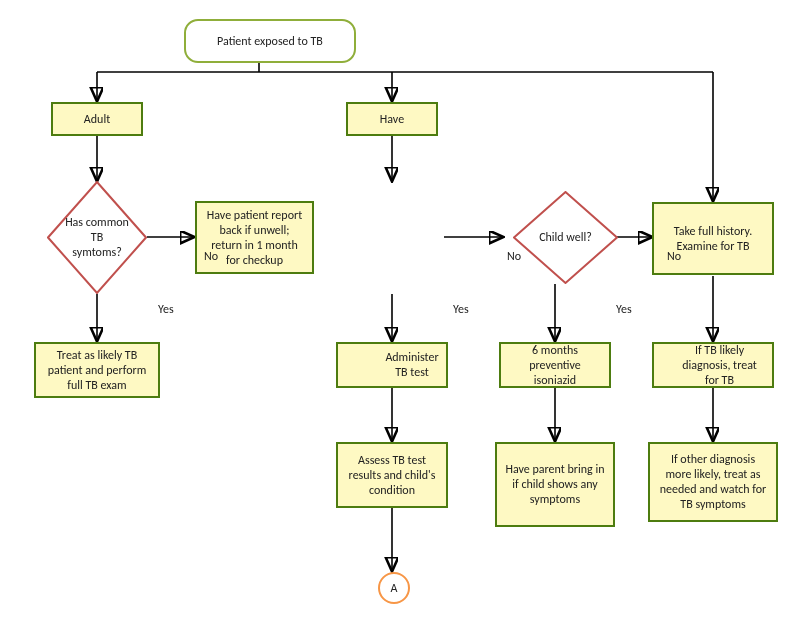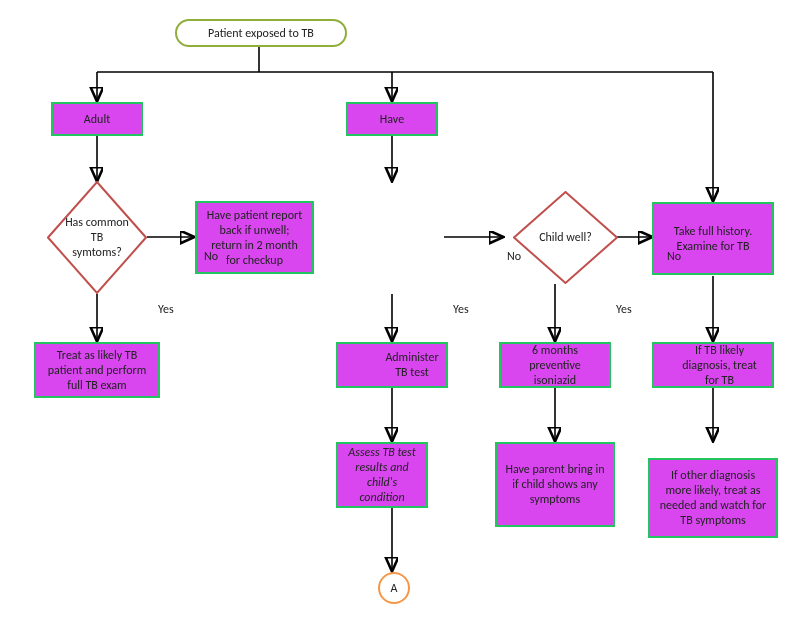--- a/index.html
+++ b/index.html
@@ -27,22 +27,22 @@
     text-align: center;
     line-height: 1.25;
     padding: 6px 8px;
   }
   .terminator {
     border: 2px solid #8fae3a;
     border-radius: 14px;
     background: #fff;
   }
   .process {
-    border: 2px solid #22c55e;
-    background: #d946ef;
+    border: 2px solid #4d7c0f;
+    background: #fef9c3;
   }
   .decision-wrap {
     position: absolute;
   }
   .decision-label {
     position: absolute;
     left: 0; top: 0; width: 100%; height: 100%;
     display: flex; align-items: center; justify-content: center;
     text-align: center; padding: 18px;
     box-sizing: border-box;
@@ -124,21 +124,21 @@
 
     <line x1="555" y1="284" x2="555" y2="340" marker-end="url(#ah)"></line>
 
     <line x1="555" y1="388" x2="555" y2="440" marker-end="url(#ah)"></line>
 
     <line x1="713" y1="276" x2="713" y2="340" marker-end="url(#ah)"></line>
 
     <line x1="713" y1="388" x2="713" y2="440" marker-end="url(#ah)"></line>
   </svg>
 
-  <div class="node terminator" style="left:175px; top:19px; width:172px; height:28px;justify-content:center;">
+  <div class="node terminator" style="left:184px; top:19px; width:172px; height:44px;justify-content:center;">
     <span>Patient exposed to TB</span>
   </div>
 
   <div class="node process" style="left:51px; top:102px; width:92px; height:34px;">
     <span>Adult</span>
   </div>
 
   <div class="node process" style="left:346px; top:102px; width:92px; height:34px;">
     <span>Have</span>
   </div>
@@ -146,33 +146,33 @@
   <div class="decision-wrap" style="left:47px; top:181px; width:100px; height:113px;">
     <svg class="diamond" viewBox="0 0 100 113" preserveAspectRatio="none">
       <polygon points="50,1 99,56.5 50,112 1,56.5"></polygon>
     </svg>
     <div class="decision-label">
       <span>Has common TB symtoms?</span>
     </div>
   </div>
 
   <div class="node process" style="left:195px; top:201px; width:119px; height:73px;">
-    <span>Have patient report back if unwell; return in 2 month for checkup</span>
+    <span>Have patient report back if unwell; return in 1 month for checkup</span>
   </div>
 
   <div class="node process" style="left:34px; top:342px; width:126px; height:56px;">
     <span>Treat as likely TB patient and perform full TB exam</span>
   </div>
 
 
   <div class="node process" style="left:336px; top:342px; width:112px; height:46px;padding-left:48px;">
     <span>Administer TB test</span>
   </div>
 
-  <div class="node process" style="left:336px; top:442px; width:92px; height:66px;font-style:italic;">
+  <div class="node process" style="left:336px; top:442px; width:112px; height:66px;">
     <span>Assess TB test results and child's condition</span>
   </div>
 
   <div class="connector" style="left:378px; top:572px; width:28px; height:28px;">
     <span>A</span>
   </div>
 
   <div class="decision-wrap" style="left:513px; top:191px; width:105px; height:93px;">
     <svg class="diamond" viewBox="0 0 105 93" preserveAspectRatio="none">
       <polygon points="52.5,1 104,46.5 52.5,92 1,46.5"></polygon>
@@ -191,21 +191,21 @@
   </div>
 
   <div class="node process" style="left:652px; top:202px; width:122px; height:73px;align-items:center;">
     <span>Take full history. Examine for TB</span>
   </div>
 
   <div class="node process" style="left:652px; top:342px; width:122px; height:46px;padding-left:21px;">
     <span>If TB likely diagnosis, treat for TB</span>
   </div>
 
-  <div class="node process" style="left:648px; top:442px; width:130px; height:80px;margin-top:16px;">
+  <div class="node process" style="left:648px; top:442px; width:130px; height:80px;">
     <span>If other diagnosis more likely, treat as needed and watch for TB symptoms</span>
   </div>
 
   <div class="edge-label" style="left:156px; top:249px;">No</div>
   <div class="edge-label" style="left:110px; top:302px;">Yes</div>
   <div class="edge-label" style="left:459px; top:249px;">No</div>
   <div class="edge-label" style="left:405px; top:302px;">Yes</div>
   <div class="edge-label" style="left:568px; top:302px;">Yes</div>
   <div class="edge-label" style="left:619px; top:249px;">No</div>
 

